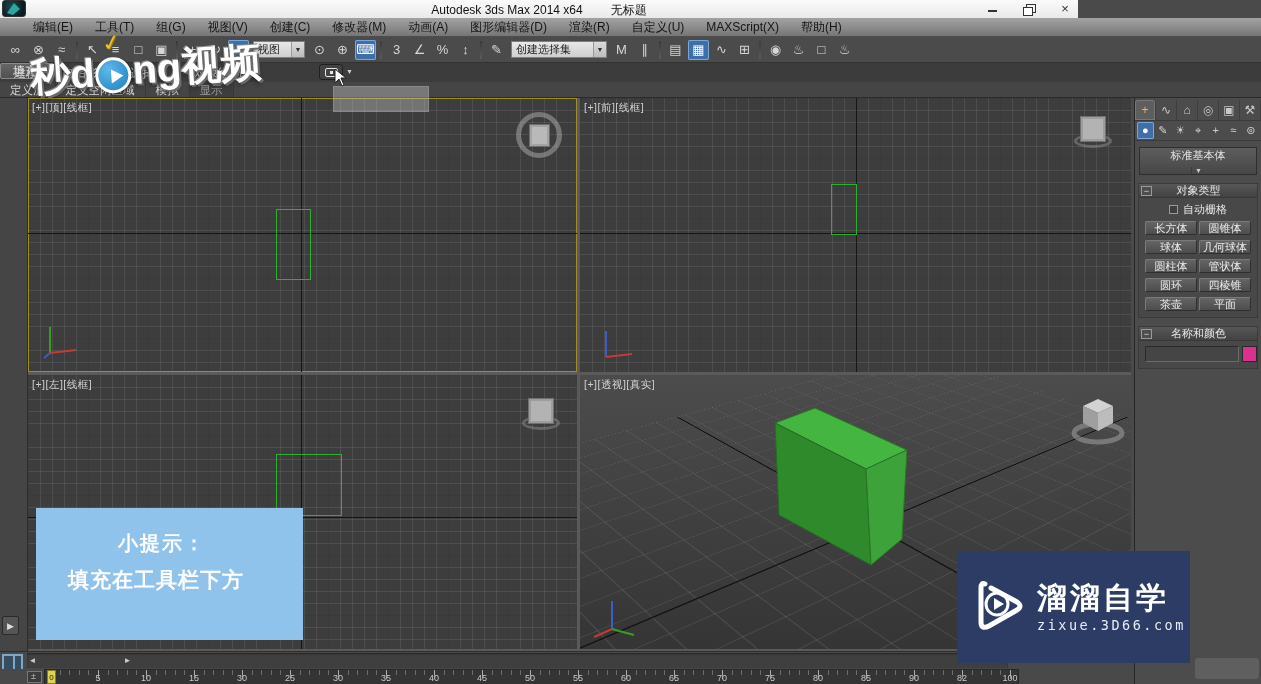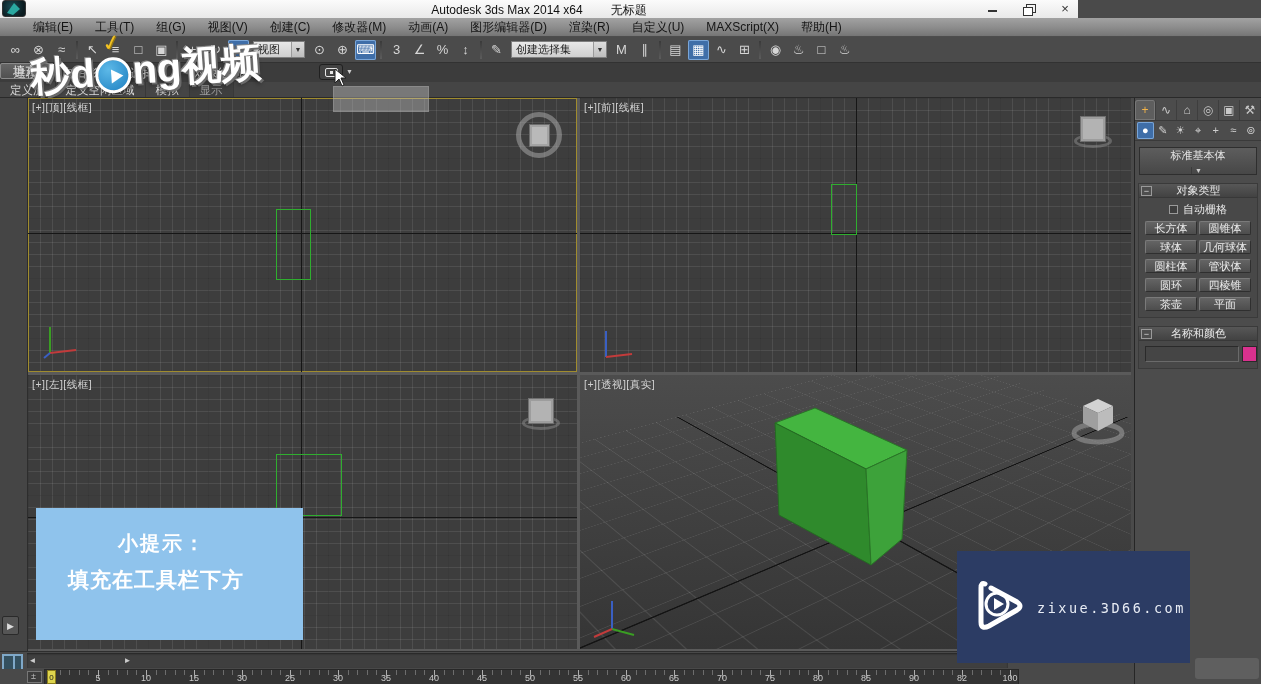--- a/index.html
+++ b/index.html
@@ -475,17 +475,18 @@
     <span id="wm-tick">✓</span>
   </div>
 
   <div id="wm-bottom" style="background: rgb(44, 60, 100);">
     <svg width="56" height="66">
       <path d="M14,10 Q10,8 10,14 L10,48 Q10,56 18,52 L46,36 Q52,32 46,28 L20,14" fill="none" stroke="#fff" stroke-width="5" stroke-linecap="round"></path>
       <circle cx="26" cy="30" r="11" fill="none" stroke="#fff" stroke-width="3"></circle>
       <polygon points="23,24 33,30 23,36" fill="#fff"></polygon>
     </svg>
     <div>
+      <div id="wm-brand">溜溜自学</div>
       <div id="wm-site">zixue.3D66.com</div>
     </div>
   </div>
 
 </div>
 
 </body></html>

